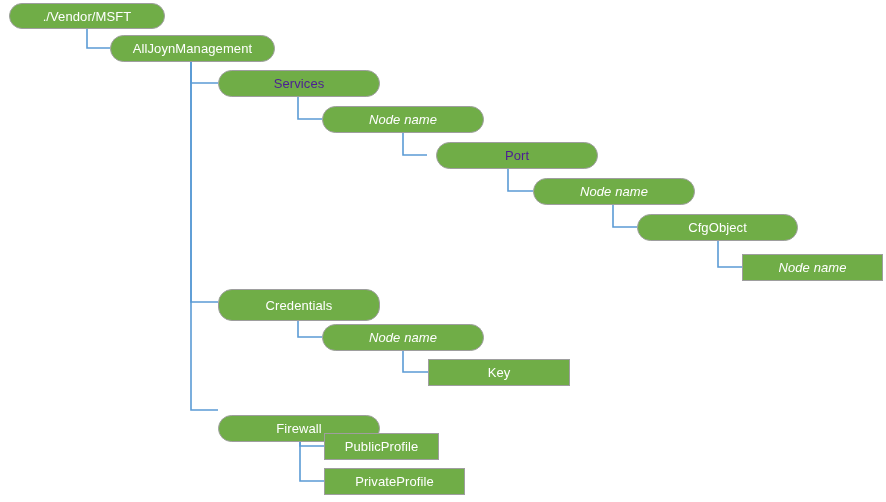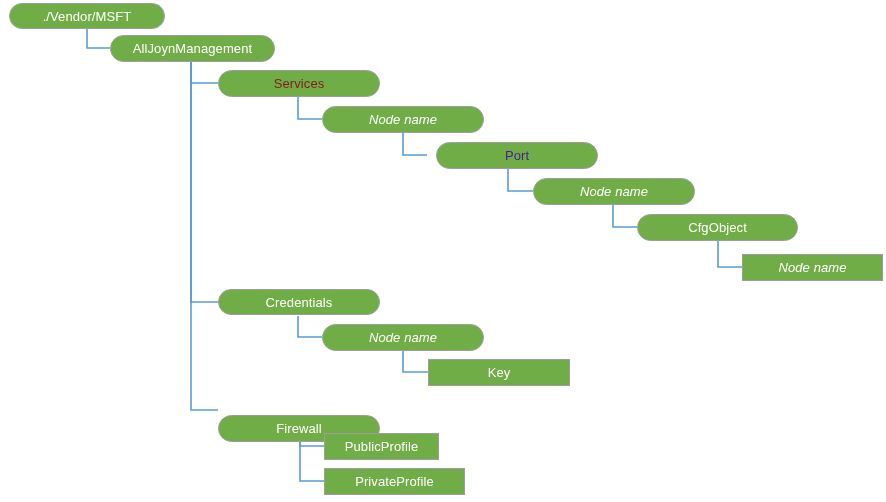--- a/index.html
+++ b/index.html
@@ -77,39 +77,39 @@
       <path d="M 300,424 L 300,481 L 324,481" fill="none" stroke="#5B9BD5" stroke-width="1.6"></path>
     </svg>
 
   <div id="node-layer">
       <div class="node rounded" style="left: 9px; top: 3px; width: 156px; height: 26px; background: rgb(112, 173, 71); border-color: rgb(158, 158, 158); color: rgb(255, 255, 255);">
         <span class="node-label">./Vendor/MSFT</span>
       </div>
       <div class="node rounded" style="left: 110px; top: 35px; width: 165px; height: 27px; background: rgb(112, 173, 71); border-color: rgb(158, 158, 158); color: rgb(255, 255, 255);">
         <span class="node-label">AllJoynManagement</span>
       </div>
-      <div class="node rounded" style="left: 218px; top: 70px; width: 162px; height: 27px; background: rgb(112, 173, 71); border-color: rgb(158, 158, 158); color: #7f1d1d;">
+      <div class="node rounded" style="left: 218px; top: 70px; width: 162px; height: 27px; background: rgb(112, 173, 71); border-color: rgb(158, 158, 158); color: #4c1d95;">
         <span class="node-label">Services</span>
       </div>
       <div class="node rounded italic" style="left: 322px; top: 106px; width: 162px; height: 27px; background: rgb(112, 173, 71); border-color: rgb(158, 158, 158); color: rgb(255, 255, 255);">
         <span class="node-label">Node name</span>
       </div>
       <div class="node rounded" style="left: 436px; top: 142px; width: 162px; height: 27px; background: rgb(112, 173, 71); border-color: rgb(158, 158, 158); color: #4c1d95;">
         <span class="node-label">Port</span>
       </div>
       <div class="node rounded italic" style="left: 533px; top: 178px; width: 162px; height: 27px; background: rgb(112, 173, 71); border-color: rgb(158, 158, 158); color: rgb(255, 255, 255);">
         <span class="node-label">Node name</span>
       </div>
       <div class="node rounded" style="left: 637px; top: 214px; width: 161px; height: 27px; background: rgb(112, 173, 71); border-color: rgb(158, 158, 158); color: rgb(255, 255, 255);">
         <span class="node-label">CfgObject</span>
       </div>
       <div class="node square italic" style="left: 742px; top: 254px; width: 141px; height: 27px; background: rgb(112, 173, 71); border-color: rgb(158, 158, 158); color: rgb(255, 255, 255);">
         <span class="node-label">Node name</span>
       </div>
-      <div class="node rounded" style="left: 218px; top: 289px; width: 162px; height: 26px; background: rgb(112, 173, 71); border-color: rgb(158, 158, 158); color: rgb(255, 255, 255);">
+      <div class="node rounded" style="left: 218px; top: 289px; width: 162px; height: 32px; background: rgb(112, 173, 71); border-color: rgb(158, 158, 158); color: rgb(255, 255, 255);">
         <span class="node-label">Credentials</span>
       </div>
       <div class="node rounded italic" style="left: 322px; top: 324px; width: 162px; height: 27px; background: rgb(112, 173, 71); border-color: rgb(158, 158, 158); color: rgb(255, 255, 255);">
         <span class="node-label">Node name</span>
       </div>
       <div class="node square" style="left: 428px; top: 359px; width: 142px; height: 27px; background: rgb(112, 173, 71); border-color: rgb(158, 158, 158); color: rgb(255, 255, 255);">
         <span class="node-label">Key</span>
       </div>
       <div class="node rounded" style="left: 218px; top: 397px; width: 162px; height: 27px; background: rgb(112, 173, 71); border-color: rgb(158, 158, 158); color: rgb(255, 255, 255); margin-top: 18px;">
         <span class="node-label">Firewall</span>

